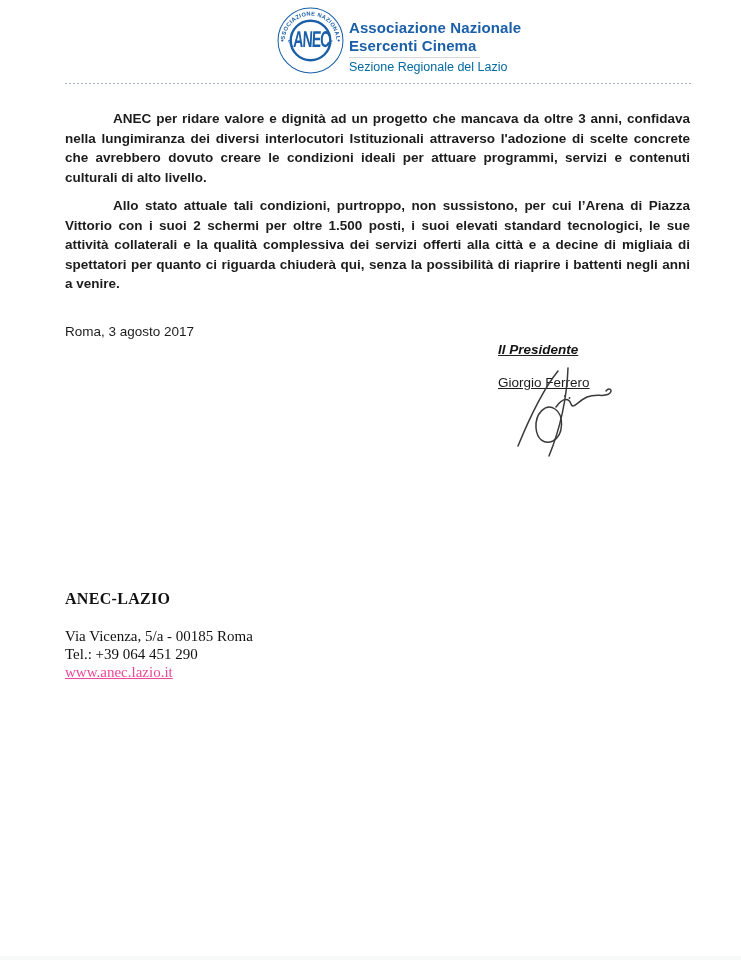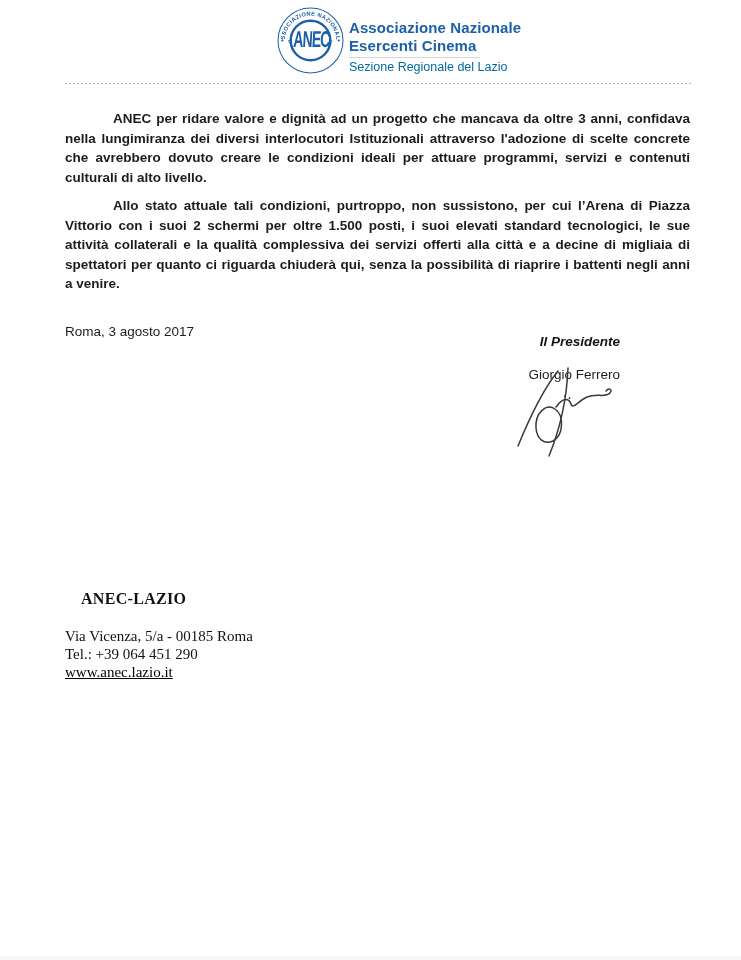--- a/index.html
+++ b/index.html
@@ -27,30 +27,30 @@
   
   .letter-body{
     position:absolute;left:65px;top:109px;width:625px;
     font-size:13.5px;line-height:19.5px;text-align:justify;color:#1c1c1c;font-weight:bold;
   }
   .letter-body p{margin:0 0 9px 0;text-indent:48px;}
 
   .dateline{position:absolute;left:65px;top:324px;font-size:13.5px;color:#1c1c1c;}
 
   
-  .sig-block{position:absolute;left:498px;top:334px;width:122px;text-align:right;}
+  .sig-block{position:absolute;left:498px;top:342px;width:122px;text-align:left;text-decoration:underline;}
   .sig-role{font-weight:bold;font-style:italic;font-size:13.5px;line-height:16px;color:#141414;}
   .sig-name{font-size:13.5px;line-height:17px;color:#1c1c1c;margin-top:16px;}
   .sig-scribble{position:absolute;left:505px;top:366px;width:125px;height:92px;}
 
   
   .contact{position:absolute;left:65px;top:590px;font-family:"Liberation Serif","DejaVu Serif",serif;color:#111;}
-  .contact-org{font-weight:bold;font-size:16px;letter-spacing:0.3px;margin-left:16px;}
+  .contact-org{font-weight:bold;font-size:16px;letter-spacing:0.3px;}
   .contact-lines{margin-top:19px;font-size:15px;line-height:18px;}
-  .contact-link{color:#000000;text-decoration:underline;cursor:pointer;}
+  .contact-link{color:#ec4899;text-decoration:underline;cursor:pointer;}
 
   .scan-edge{position:absolute;left:0;bottom:0;width:741px;height:4px;background:#f7f8f8;}
 </style>
 </head>
 <body>
 
 <div class="page">
 
   <div class="logo">
     <svg viewBox="0 0 66 66" width="67" height="67" aria-hidden="true">

